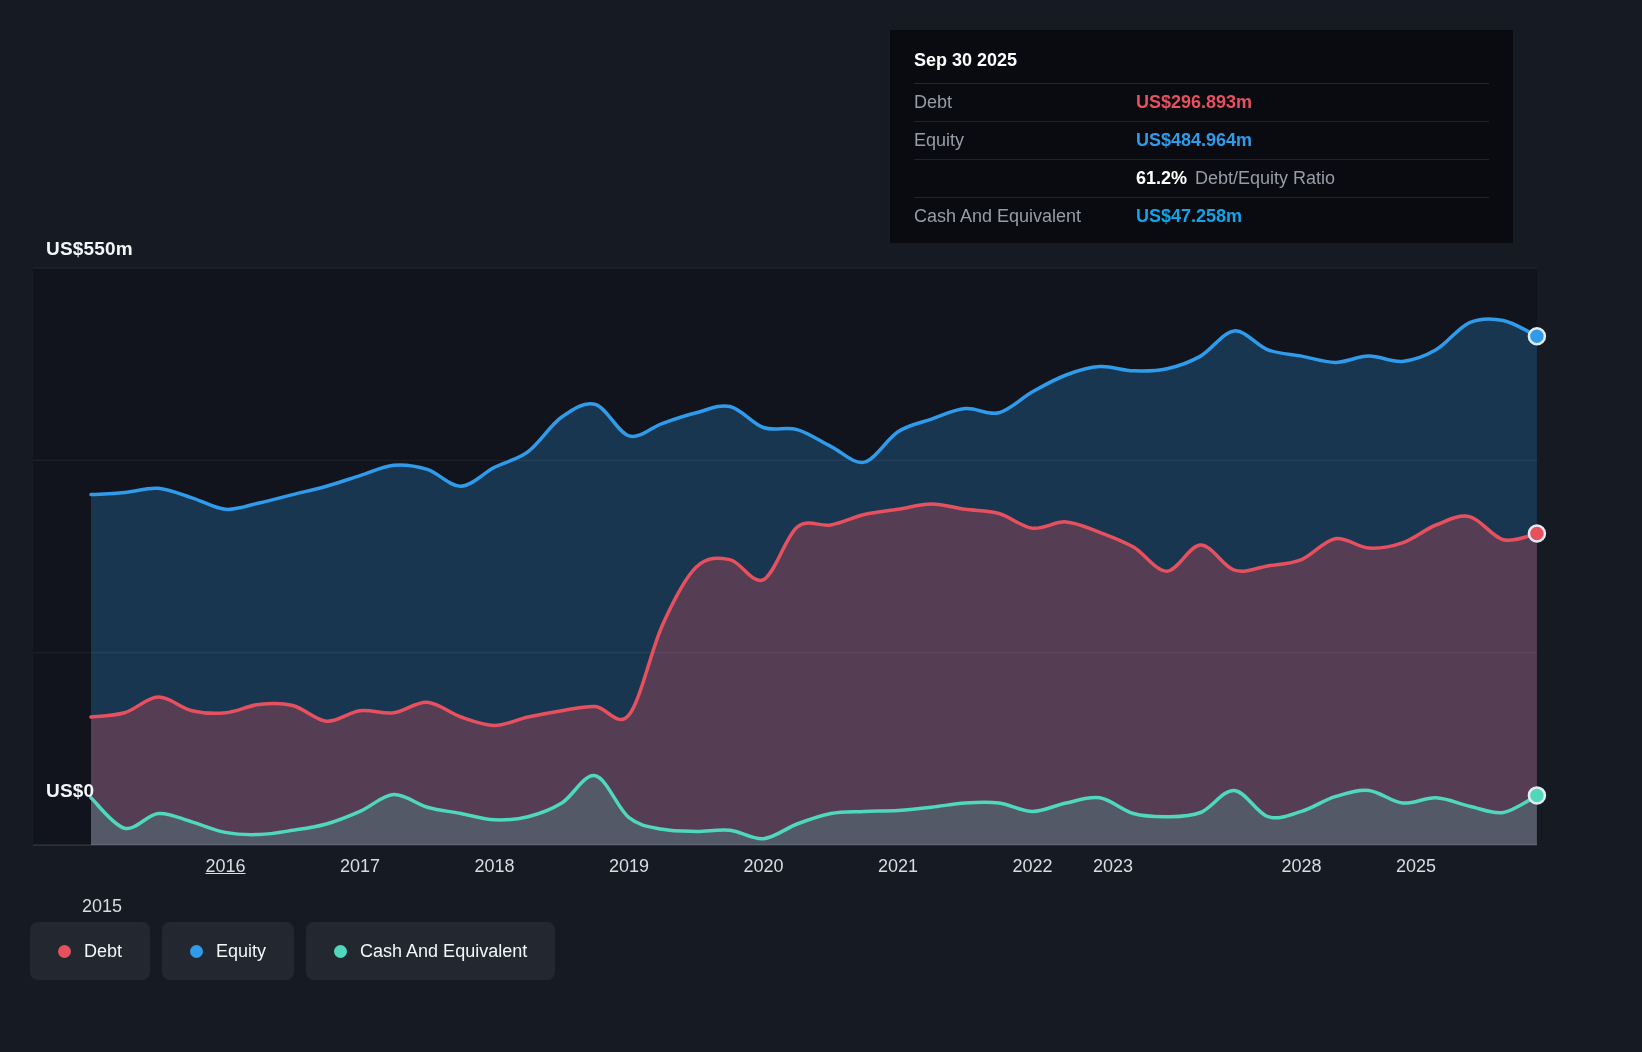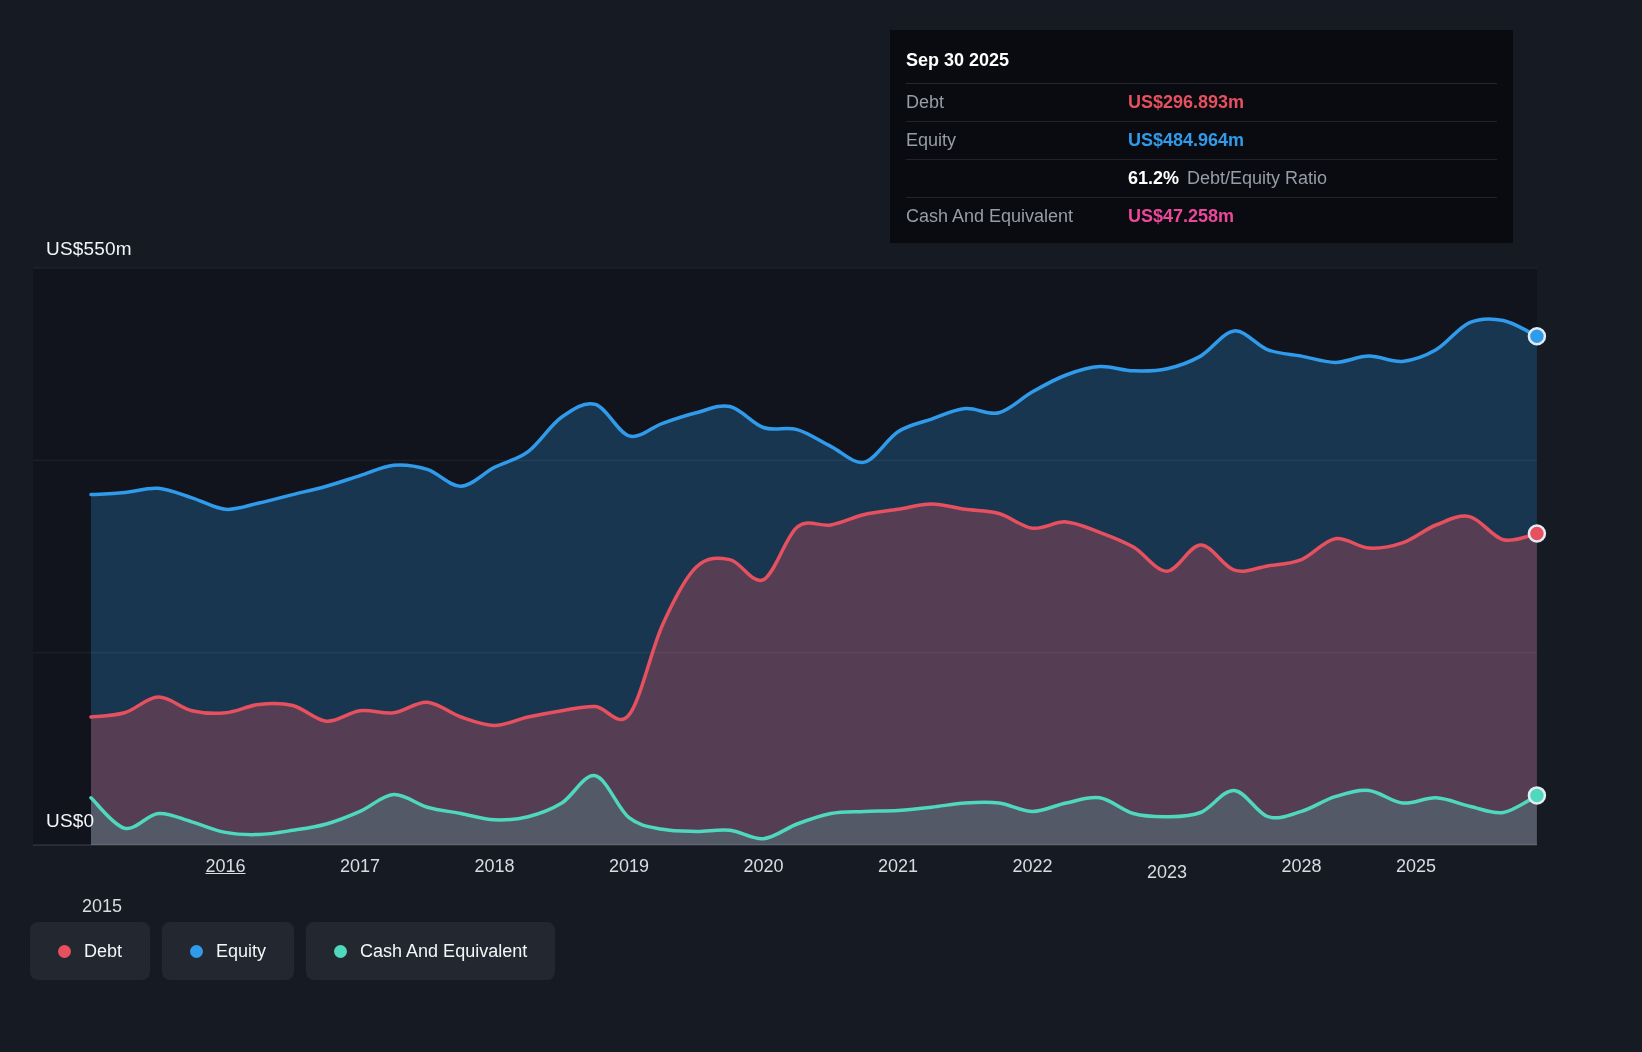--- a/index.html
+++ b/index.html
@@ -1,26 +1,26 @@
 <!DOCTYPE html>
 <html><head>
 <meta charset="utf-8">
 <style>
   html,body{margin:0;padding:0;background:#10141b;}
   .stage{position:relative;width:1642px;height:1052px;background:#151a23;font-family:"Liberation Sans",sans-serif;overflow:hidden;}
   #chart{position:absolute;left:0;top:0;}
-  .y-label{position:absolute;left:46px;color:#f3f5f7;font-size:19px;font-weight:400;letter-spacing:.2px;}
+  .y-label{position:absolute;left:46px;color:#f3f5f7;font-size:19px;font-weight:700;letter-spacing:.2px;}
   #y-top{top:238px;}
-  #y-bottom{top:810px;}
+  #y-bottom{top:780px;}
   .x-axis{position:absolute;left:0;top:856px;width:100%;height:30px;}
   .x-tick{position:absolute;transform:translateX(-50%);color:#d9dde2;font-size:18px;}
   .legend{position:absolute;left:30px;top:922px;display:flex;gap:12px;}
   .legend-pill{display:flex;align-items:center;gap:13px;height:58px;padding:0 28px;background:#23272f;border-radius:8px;color:#f4f6f8;font-size:18px;cursor:pointer;}
   .legend-dot{width:13px;height:13px;border-radius:50%;flex:0 0 auto;}
-  .tooltip{position:absolute;left:890px;top:30px;width:623px;background:#090b10;padding:12px 16px 8px;box-sizing:border-box;color:#969da6;font-size:18px;}
+  .tooltip{position:absolute;left:890px;top:30px;width:623px;background:#090b10;padding:12px 24px 8px;box-sizing:border-box;color:#969da6;font-size:18px;}
   .tt-title{color:#ffffff;font-weight:700;padding:8px 0 12px;border-bottom:1px solid rgba(255,255,255,0.12);}
   .tt-row{display:flex;align-items:center;padding:8px 0;border-bottom:1px solid rgba(255,255,255,0.10);}
   .tt-row.last{border-bottom:none;}
   .tt-label{flex:0 0 222px;}
   .tt-value{font-weight:700;}
   .tt-ratio-num{color:#ffffff;font-weight:700;margin-right:8px;}
 </style>
 </head>
 <body>
 
@@ -47,21 +47,21 @@
   <div class="y-label" id="y-bottom">US$0</div>
   <div class="x-axis" id="x-axis">
       <span class="x-tick" style="left: 102px; margin-top: 40px;">2015</span>
       <span class="x-tick" style="left: 225.5px; text-decoration: underline;">2016</span>
       <span class="x-tick" style="left: 360px;">2017</span>
       <span class="x-tick" style="left: 494.5px;">2018</span>
       <span class="x-tick" style="left: 629px;">2019</span>
       <span class="x-tick" style="left: 763.5px;">2020</span>
       <span class="x-tick" style="left: 898px;">2021</span>
       <span class="x-tick" style="left: 1032.5px;">2022</span>
-      <span class="x-tick" style="left: 1167px; margin-top: 6px;">2023</span>
+      <span class="x-tick" style="left: 1113px;">2023</span>
       <span class="x-tick" style="left: 1301.5px;">2028</span>
       <span class="x-tick" style="left: 1416px;">2025</span>
     </div>
 
   <div class="tooltip">
     <div class="tt-title">Sep 30 2025</div>
     <div class="tt-row">
       <div class="tt-label">Debt</div>
       <div class="tt-value" style="color: rgb(230, 80, 95);">US$296.893m</div>
     </div>
@@ -70,21 +70,21 @@
       <div class="tt-value" style="color: rgb(47, 155, 234);">US$484.964m</div>
     </div>
     <div class="tt-row">
       <div class="tt-label"></div>
       <div>
         <span class="tt-ratio-num">61.2%</span><span>Debt/Equity Ratio</span>
       </div>
     </div>
     <div class="tt-row last">
       <div class="tt-label">Cash And Equivalent</div>
-      <div class="tt-value" style="color: #ec4899;">US$47.258m</div>
+      <div class="tt-value" style="color: #0ea5e9;">US$47.258m</div>
     </div>
   </div>
 
   <div class="legend">
     <div class="legend-pill">
       <span class="legend-dot" style="background-color: rgb(230, 80, 95);"></span>
       <span>Debt</span>
     </div>
     <div class="legend-pill">
       <span class="legend-dot" style="background-color: rgb(47, 155, 234);"></span>

